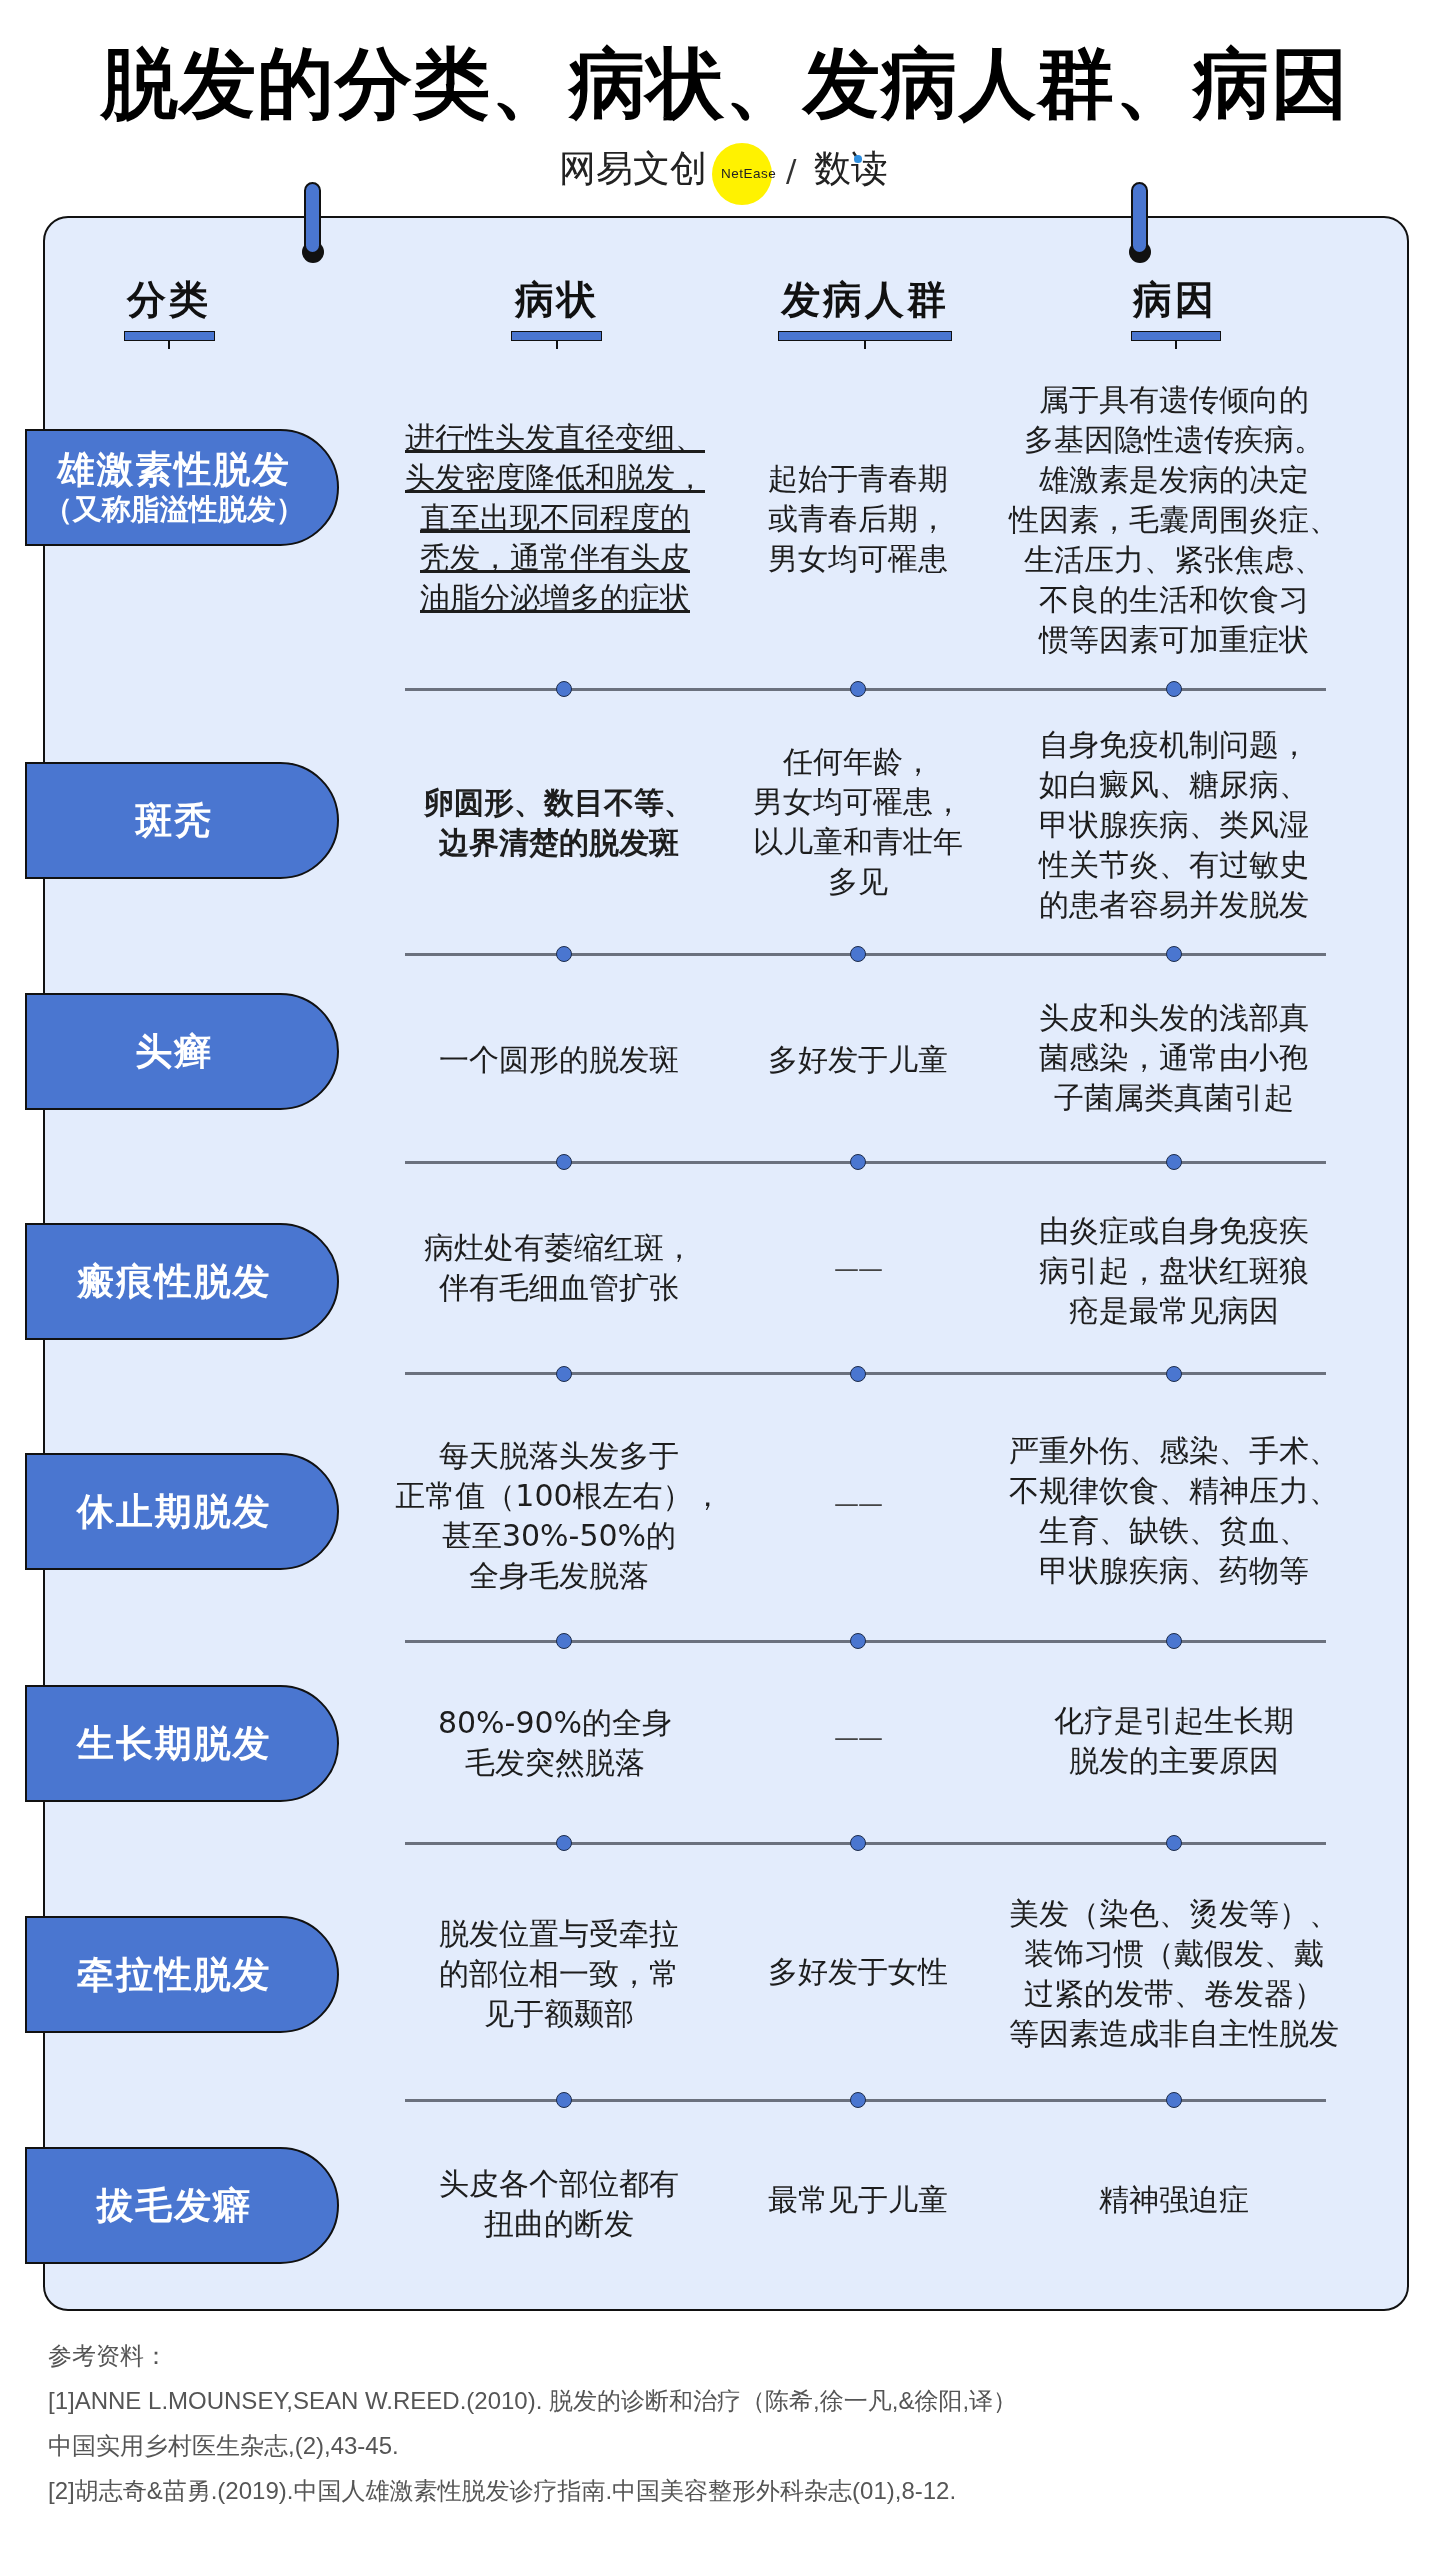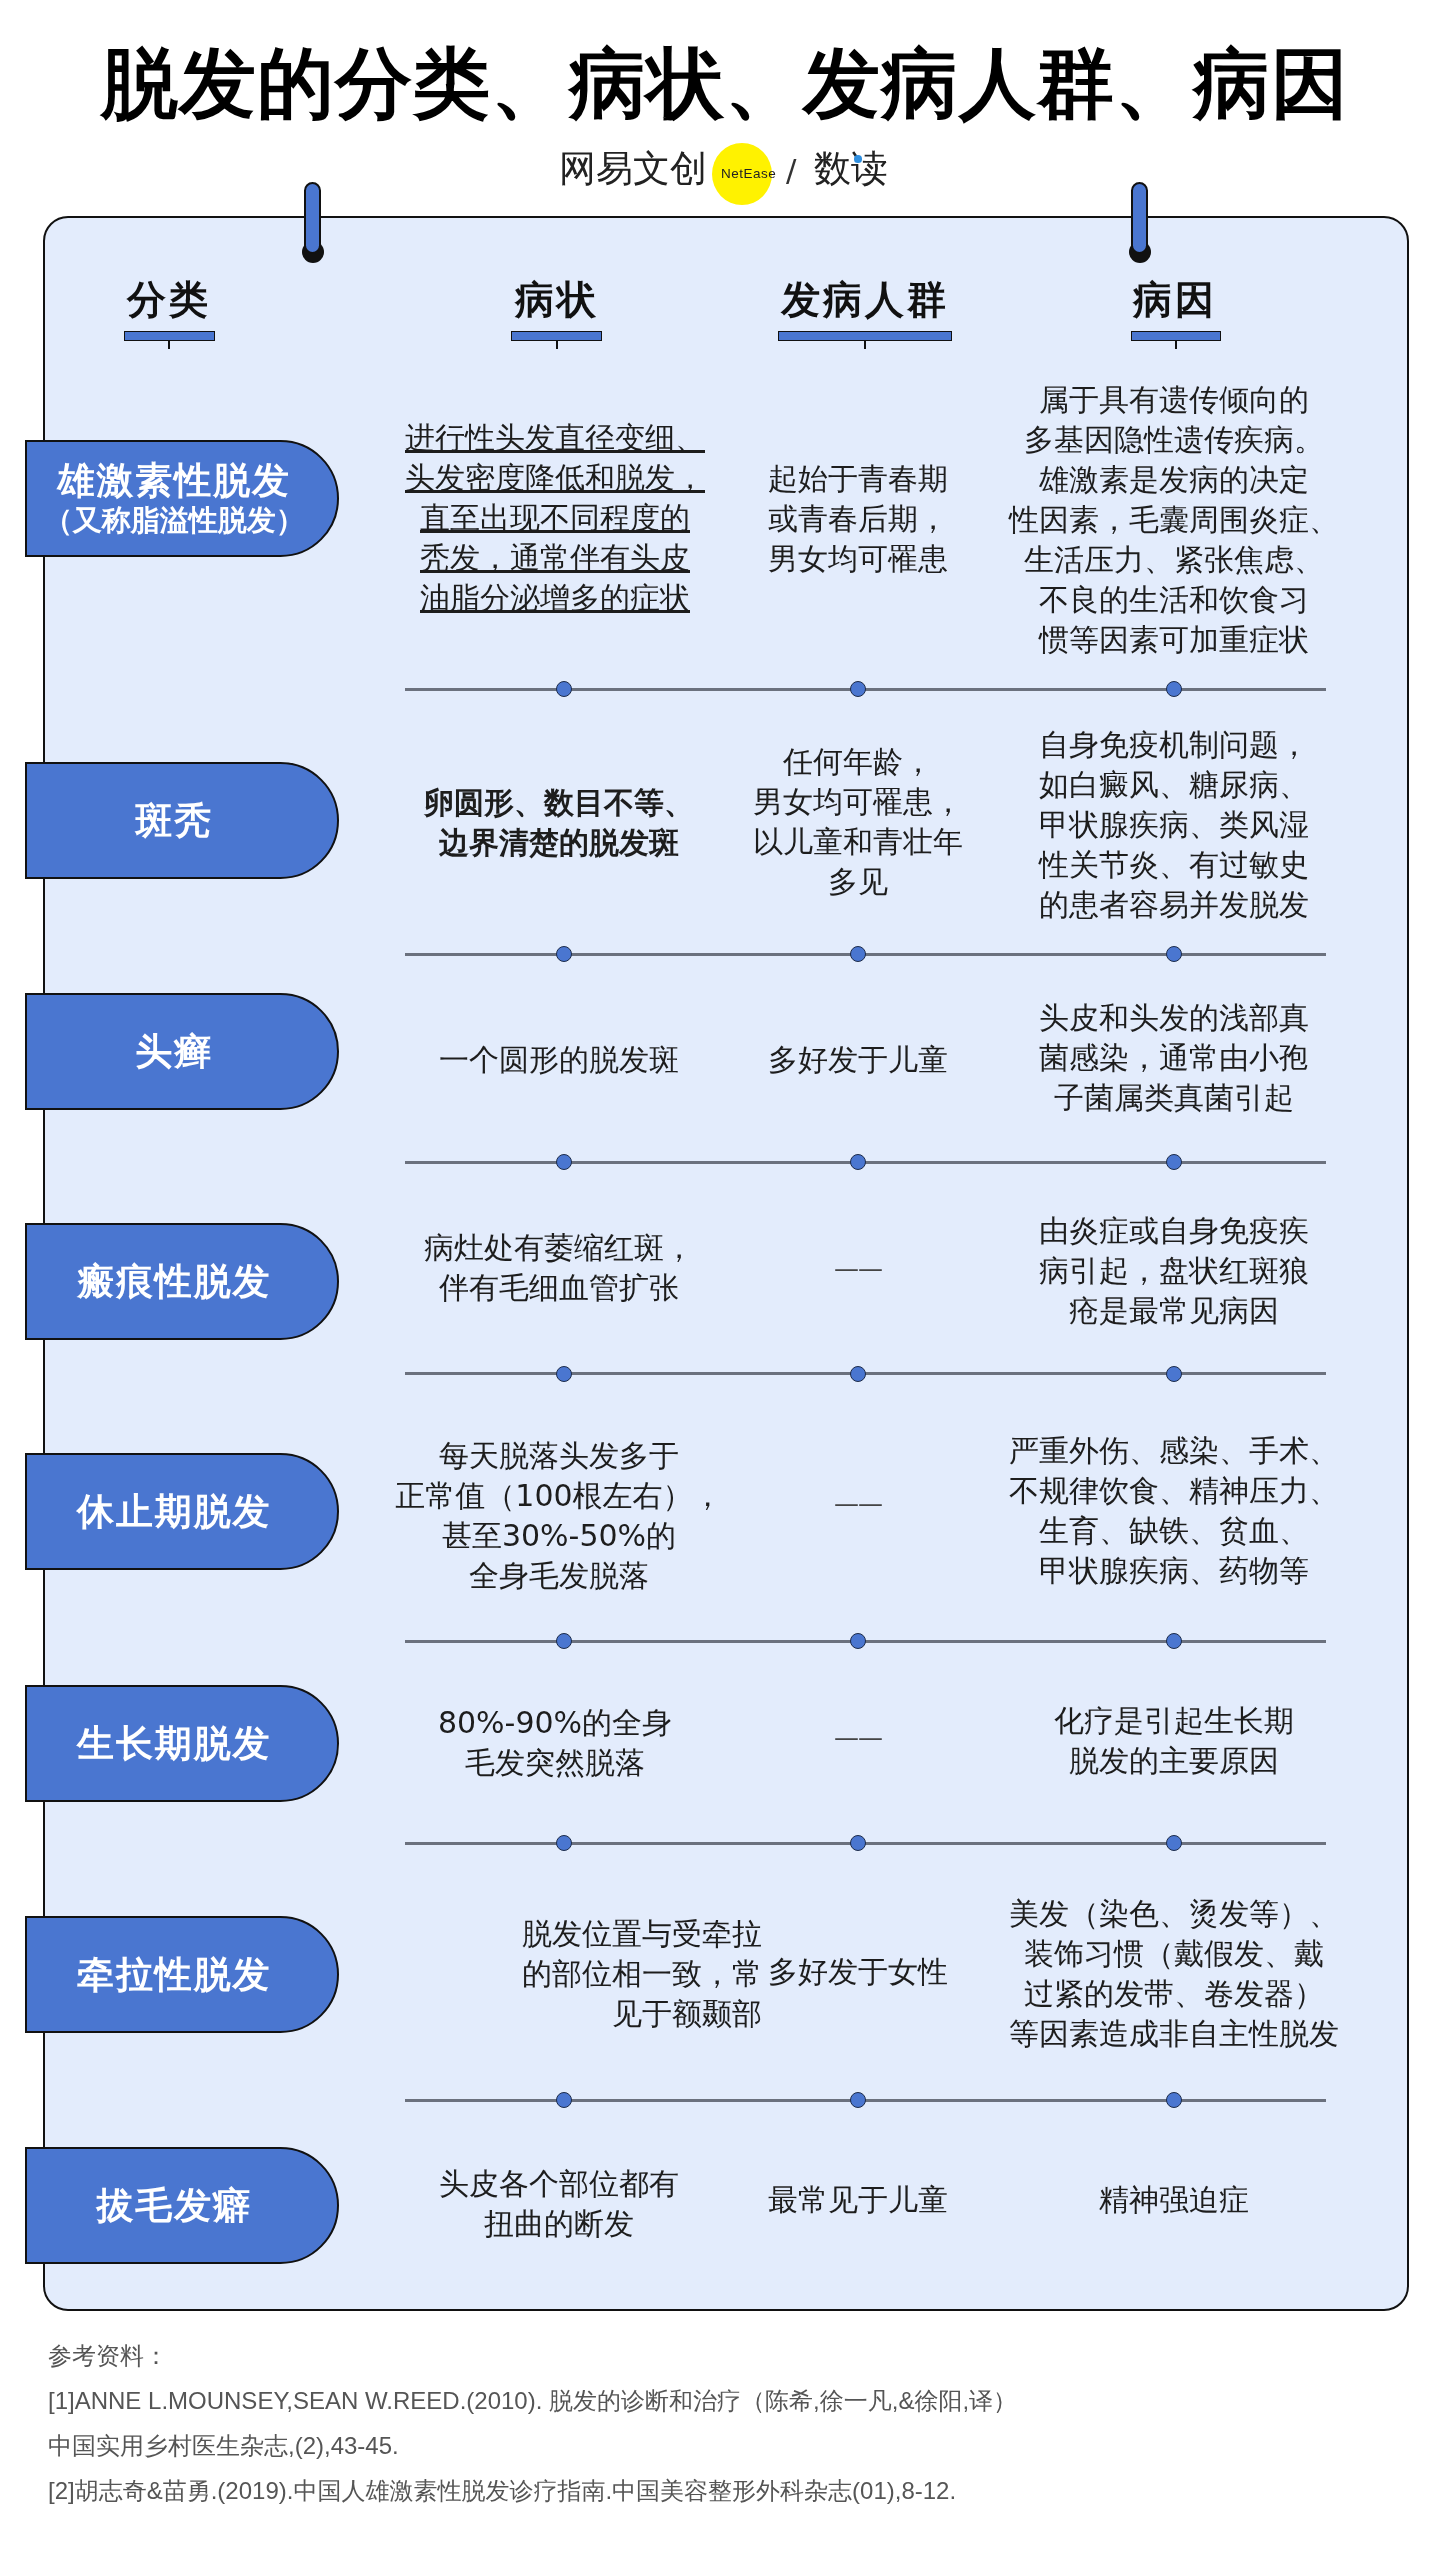--- a/index.html
+++ b/index.html
@@ -64,21 +64,21 @@
 <div class="abs hdr-tick" style="left:556px;"></div>
 
 <div class="abs hdr" style="left:720px;">发病人群</div>
 <div class="abs hdr-bar" style="left:778px; width:174px;"></div>
 <div class="abs hdr-tick" style="left:864px;"></div>
 
 <div class="abs hdr" style="left:1030px;">病因</div>
 <div class="abs hdr-bar" style="left:1131px; width:90px;"></div>
 <div class="abs hdr-tick" style="left:1175px;"></div>
 
-<div class="abs pill" style="top:440px;">
+<div class="abs pill" style="top:429px;">
   <div class="pill-main">雄激素性脱发</div>
   <div class="pill-sub">（又称脂溢性脱发）</div>
 </div>
 <div class="abs cell" style="left:352px; top:418px;text-decoration:underline;">进行性头发直径变细、
 头发密度降低和脱发，
 直至出现不同程度的
 秃发，通常伴有头皮
 油脂分泌增多的症状</div>
 <div class="abs cell" style="left:655px; top:459px;">起始于青春期
 或青春后期，
@@ -167,21 +167,21 @@
 <div class="abs cell" style="left:971px; top:1701px;">化疗是引起生长期
 脱发的主要原因</div>
 <div class="abs divider" style="top:1842px;"></div>
 <div class="abs dot" style="left:556px; top:1835px;"></div>
 <div class="abs dot" style="left:850px; top:1835px;"></div>
 <div class="abs dot" style="left:1166px; top:1835px;"></div>
 
 <div class="abs pill" style="top:1916px;">
   <div class="pill-main">牵拉性脱发</div>
 </div>
-<div class="abs cell" style="left:356px; top:1914px;text-align:right;">脱发位置与受牵拉
+<div class="abs cell" style="left:356px; top:1914px;">脱发位置与受牵拉
 的部位相一致，常
 见于额颞部</div>
 <div class="abs cell" style="left:655px; top:1952px;">多好发于女性</div>
 <div class="abs cell" style="left:971px; top:1894px;">美发（染色、烫发等）、
 装饰习惯（戴假发、戴
 过紧的发带、卷发器）
 等因素造成非自主性脱发</div>
 <div class="abs divider" style="top:2099px;"></div>
 <div class="abs dot" style="left:556px; top:2092px;"></div>
 <div class="abs dot" style="left:850px; top:2092px;"></div>

